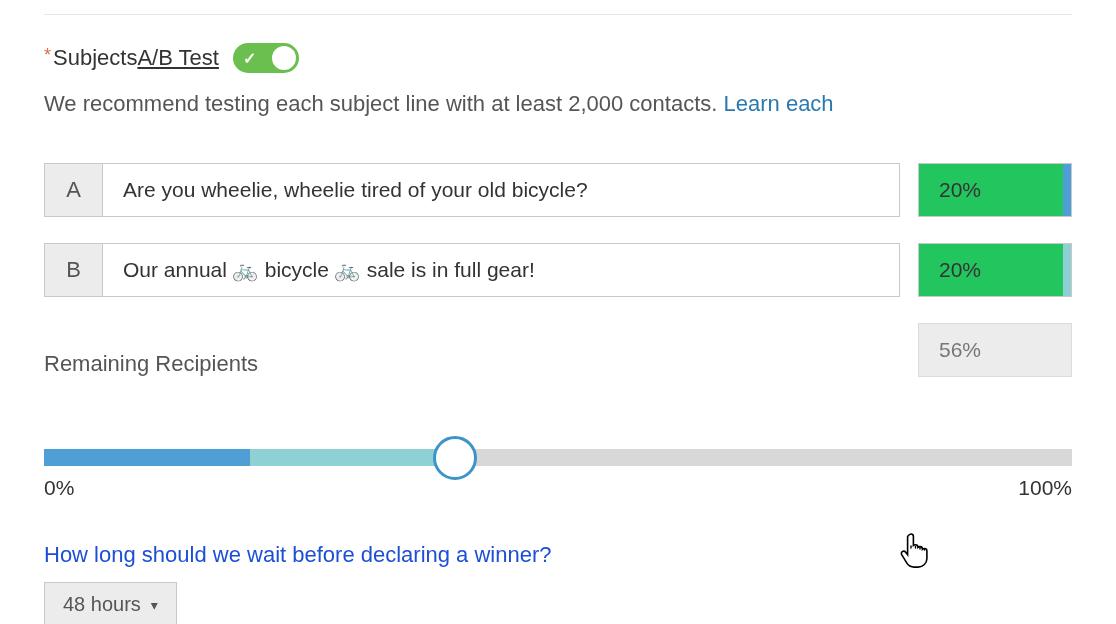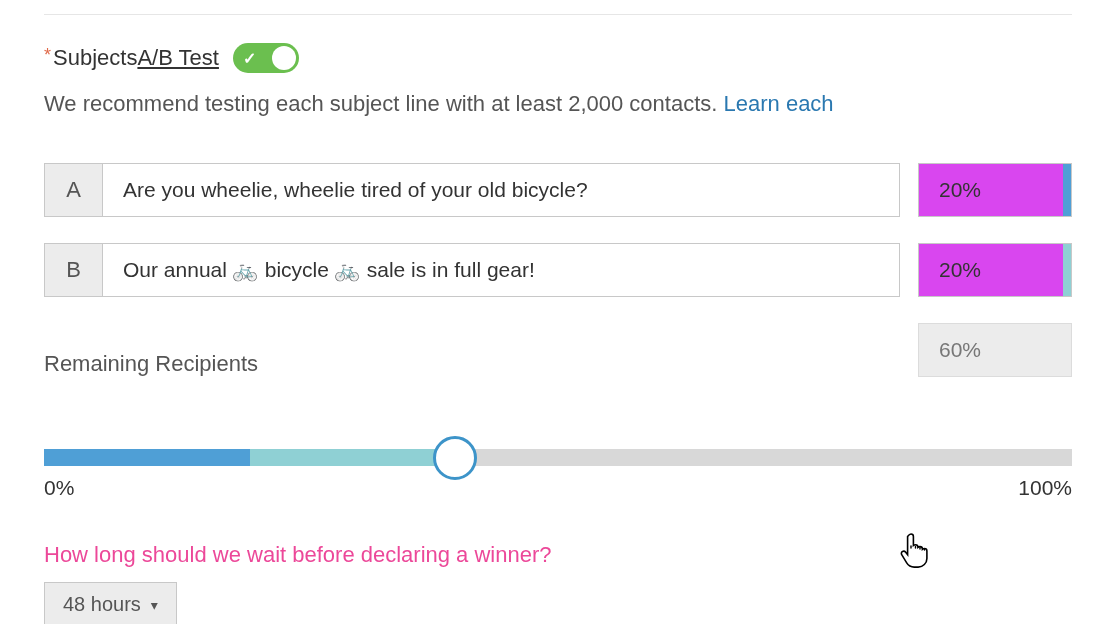--- a/index.html
+++ b/index.html
@@ -109,21 +109,21 @@
       border: none;
       padding: 14px 20px;
       font-size: 21px;
       color: #333;
       outline: none;
       background: transparent;
     }
     .pct-box {
       width: 154px;
       border: 1px solid #c8c8c8;
-      background: #d946ef;
+      background: #22c55e;
       display: flex;
       align-items: center;
       position: relative;
     }
     .pct-value {
       padding-left: 20px;
       font-size: 21px;
       color: #333;
     }
     .pct-stripe {
@@ -190,21 +190,21 @@
     .slider-labels {
       display: flex;
       justify-content: space-between;
       font-size: 21px;
       color: #333;
       margin-top: 10px;
       margin-bottom: 42px;
     }
     .winner-label {
       font-size: 22px;
-      color: #ec4899;
+      color: #1d4ed8;
       margin-bottom: 14px;
     }
     .select-box {
       display: inline-flex;
       align-items: center;
       gap: 10px;
       border: 1px solid #c8c8c8;
       background: #ececec;
       padding: 10px 18px;
       font-size: 20px;
@@ -262,21 +262,21 @@
     </div>
     <div class="pct-box">
       <span class="pct-value">20%</span>
       <div class="pct-stripe stripe-b"></div>
     </div>
   </div>
 
   <div class="remaining-row">
     <div class="remaining-label">Remaining Recipients</div>
     <div class="remaining-box">
-      <span>60%</span>
+      <span>56%</span>
     </div>
   </div>
 
   <div class="slider-wrap">
     <div class="slider-track">
       <div class="slider-seg-a" style="width:20%"></div>
       <div class="slider-seg-b" style="left:20%;width:20%"></div>
       <div class="slider-handle" style="left:40%"></div>
     </div>
   </div>

